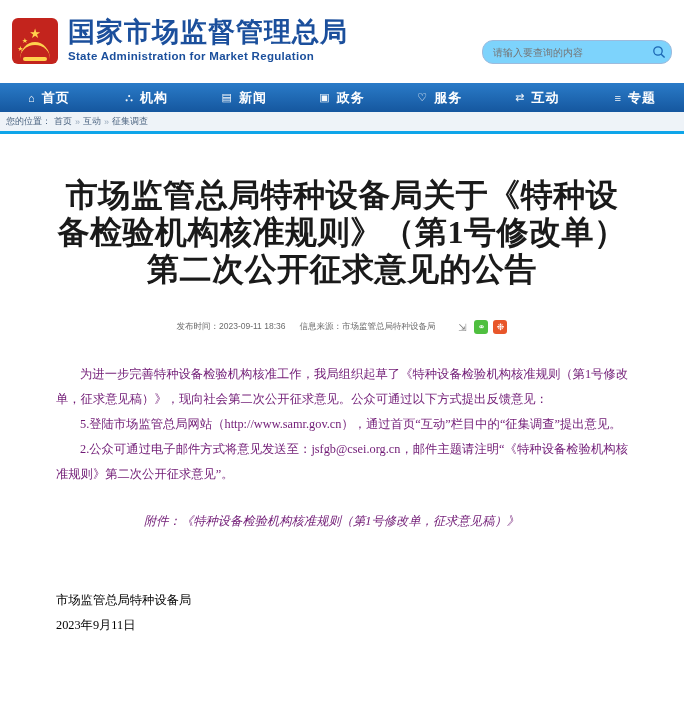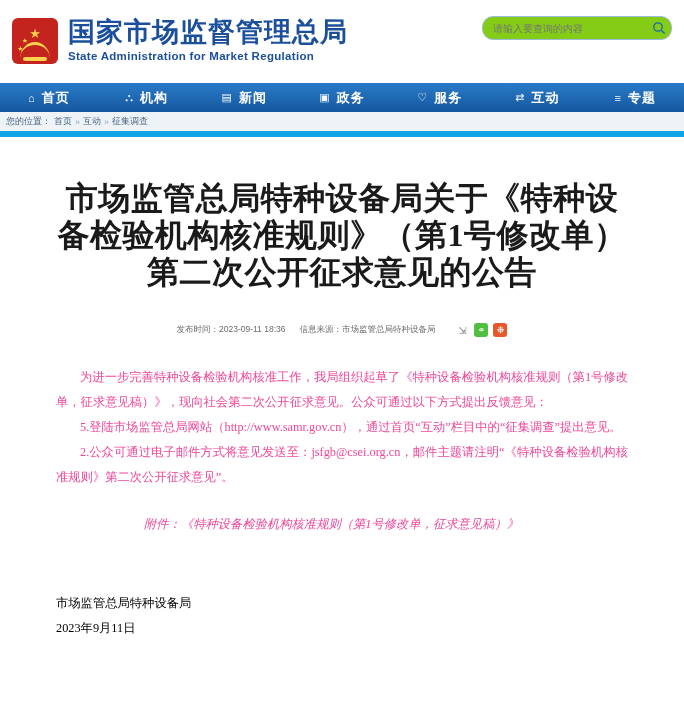--- a/index.html
+++ b/index.html
@@ -85,26 +85,26 @@
   .site-title .en {
     margin-top: 3px;
     font-size: 11.5px;
     font-weight: bold;
     letter-spacing: 0.3px;
     color: #1b4f9c;
   }
   .search-box {
     position: absolute;
     right: 12px;
-    top: 16px;
+    top: 40px;
     width: 188px;
     height: 22px;
     border: 1px solid #9dbbdd;
     border-radius: 11px;
-    background: #84cc16;
+    background: #7dd3fc;
     display: flex;
     align-items: center;
   }
   .search-box input {
     flex: 1;
     border: 0;
     outline: none;
     background: transparent;
     font-size: 10px;
     color: #555;
@@ -147,21 +147,21 @@
   .nav-item .nico {
     font-size: 11px;
     font-weight: normal;
     opacity: 0.95;
   }
 
   
   .crumb {
     height: 19px;
     background: #eef3f8;
-    border-bottom: 6px solid #0ea5e9;
+    border-bottom: 3px solid #0ea5e9;
     display: flex;
     align-items: center;
     padding-left: 6px;
     font-size: 9px;
     color: #4b6480;
     gap: 3px;
   }
   .crumb a { color: #4b6480; text-decoration: none; cursor: pointer; }
   .crumb .sep { color: #9ab; }
 
@@ -211,21 +211,21 @@
     font-size: 10px;
   }
   .share-ico.wechat { background: #4fbf3f; }
   .share-ico.weibo  { background: #e8562a; }
 
   .body-text {
     margin-top: 28px;
     font-family: "Liberation Serif", serif;
     font-size: 12.3px;
     line-height: 25px;
-    color: #ec4899;
+    color: #701a75;
     text-align: justify;
   }
   .body-text p { margin: 0; }
   .body-text p.ind1 { text-indent: 24px; }
   .body-text p.ind2 { text-indent: 24px; }
   .body-text p.center-ish { text-indent: 88px; }
   .body-text p.attach { margin-top: 22px; text-indent: 88px; font-style: italic; }
   .sign {
     margin-top: 54px;
     font-family: "Liberation Serif", serif;

